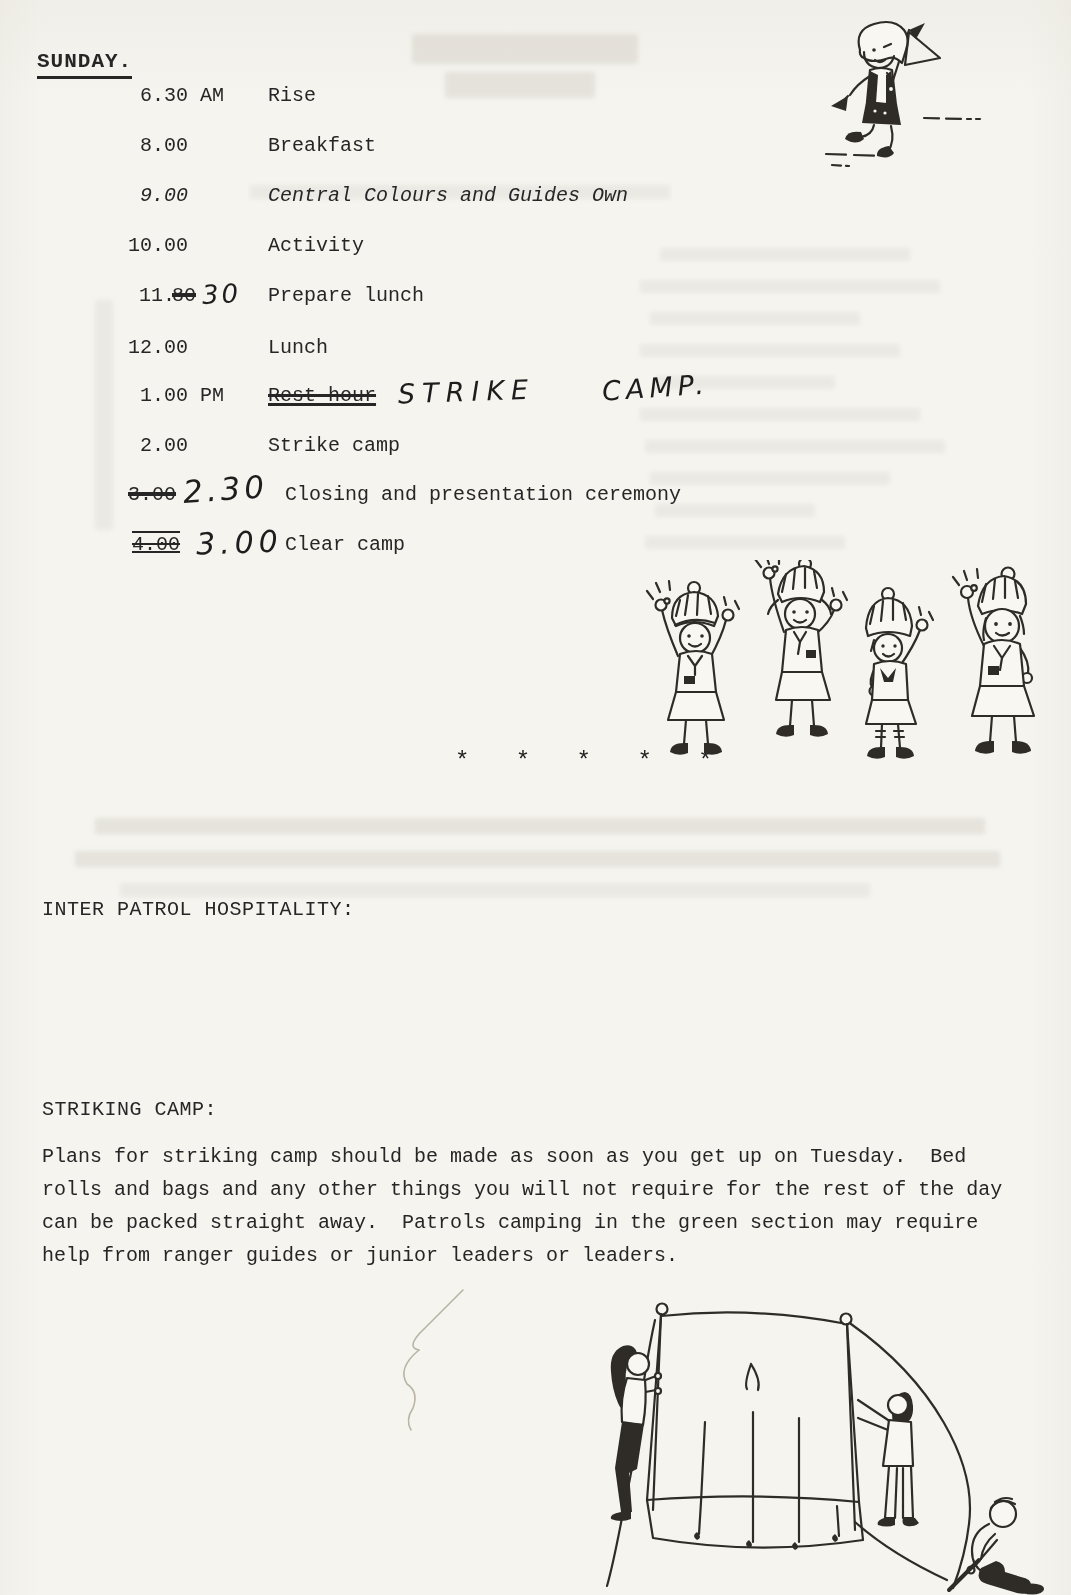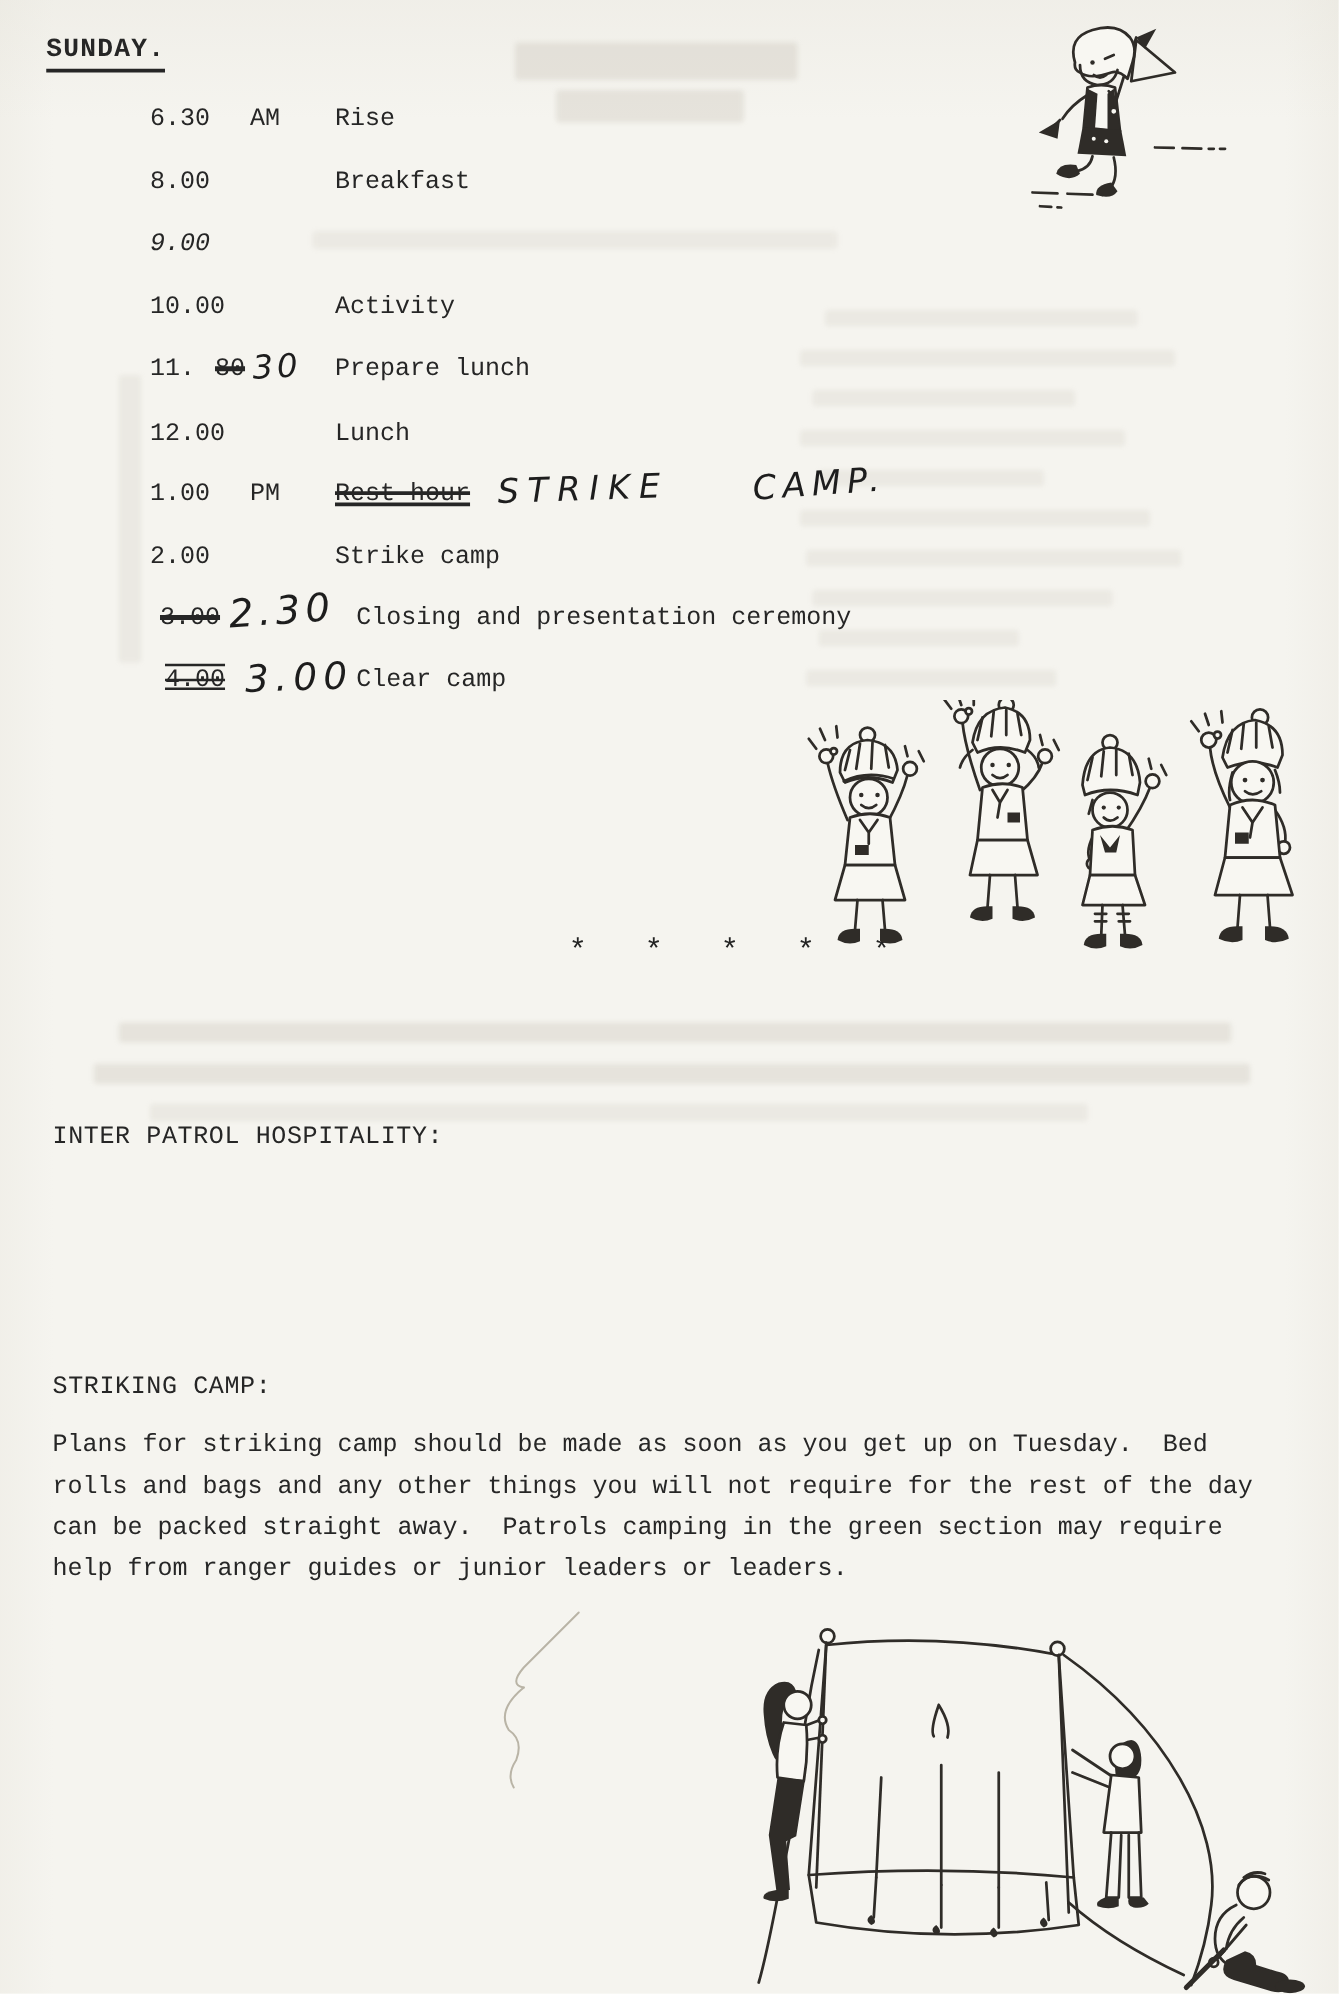--- a/index.html
+++ b/index.html
@@ -13,21 +13,21 @@
     font-family:"Liberation Mono","DejaVu Sans Mono",monospace;
     color:#262626;
     overflow:hidden;
   }
   .abs{position:absolute;}
   .heading{
     font-size:21px;font-weight:bold;letter-spacing:1px;
     border-bottom:3px solid #262626;padding-bottom:3px;
   }
   .row{position:absolute;left:0;width:100%;height:30px;font-size:20px;}
-  .time{position:absolute;left:120px;width:68px;text-align:left;}
+  .time{position:absolute;left:120px;width:68px;text-align:right;}
   .suffix{position:absolute;left:200px;}
   .label{position:absolute;left:268px;white-space:nowrap;}
   .struck-heavy{text-decoration:line-through;text-decoration-thickness:4px;}
   .struck-under{text-decoration:underline line-through;text-decoration-thickness:2.5px;}
   .struck-box{text-decoration:overline line-through underline;text-decoration-thickness:2px;margin-left:20px;}
   .hand{
     font-family:"DejaVu Sans",sans-serif;
     font-style:italic;
     font-weight:500;
     color:#1d1d1d;
@@ -61,37 +61,38 @@
     <div class="ghost2" style="left:645px;top:440px;width:300px;height:13px;"></div>
     <div class="ghost2" style="left:650px;top:472px;width:240px;height:13px;"></div>
     <div class="ghost2" style="left:655px;top:504px;width:160px;height:13px;"></div>
     <div class="ghost2" style="left:645px;top:536px;width:200px;height:13px;"></div>
     <div class="ghost2" style="left:95px;top:300px;width:18px;height:230px;"></div>
     <div class="ghost" style="left:95px;top:818px;width:890px;height:16px;"></div>
     <div class="ghost" style="left:75px;top:851px;width:925px;height:16px;"></div>
     <div class="ghost2" style="left:120px;top:883px;width:750px;height:14px;"></div>
   </div>
 
-  <div class="abs heading" style="left:37px;top:29px;">SUNDAY.</div>
+  <div class="abs heading" style="left:37px;top:50px;">SUNDAY.</div>
 
   <div>
 
     <div class="row" style="top:84px;">
       <span class="time">6.30</span>
       <span class="suffix">AM</span>
       <span class="label">Rise</span>
     </div>
 
     <div class="row" style="top:134px;">
       <span class="time">8.00</span>
       <span class="label">Breakfast</span>
     </div>
 
     <div class="row" style="top:184px;font-style:italic;">
       <span class="time">9.00</span>
+      <span class="label">Central Colours and Guides Own</span>
     </div>
 
     <div class="row" style="top:234px;">
       <span class="time">10.00</span>
       <span class="label">Activity</span>
     </div>
 
     <div class="row" style="top:284px;">
       <span class="time" style="width:55px;">11.</span>
       <span class="abs struck-heavy" style="left:172px;">80</span>

